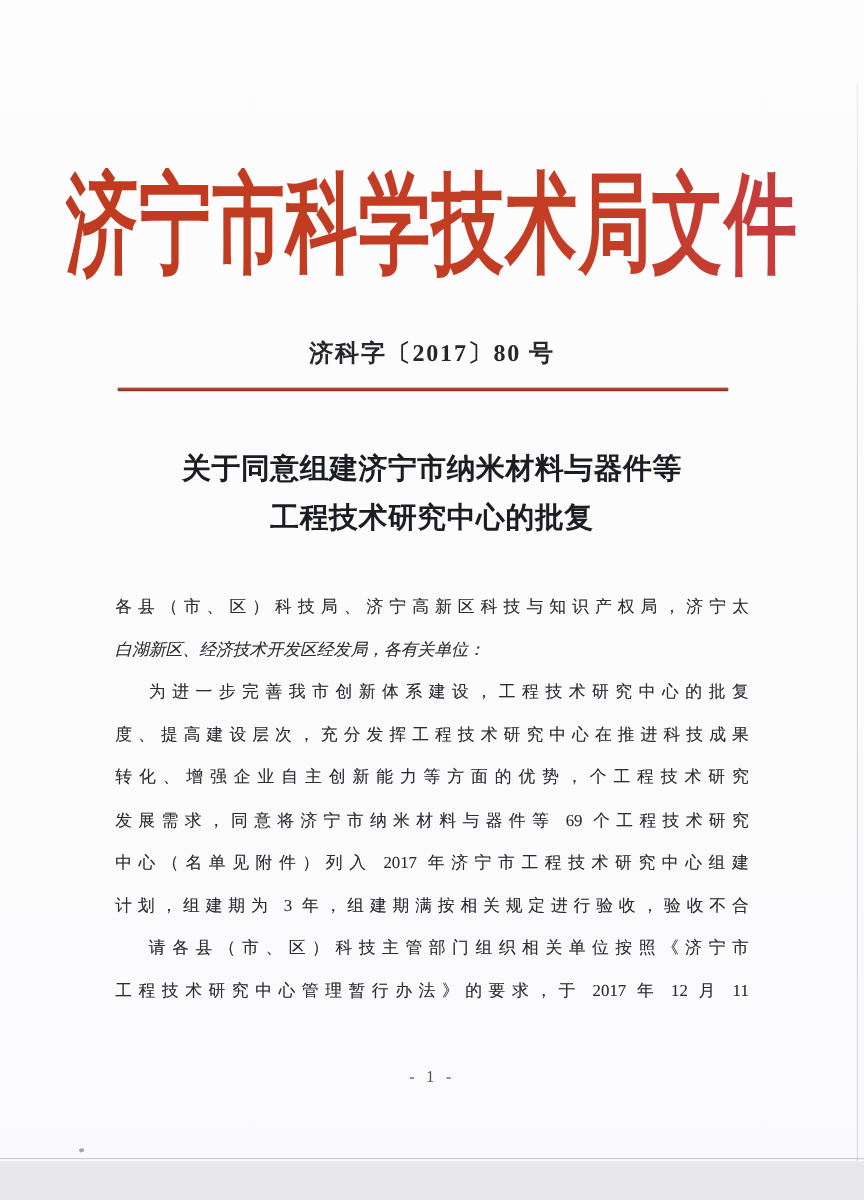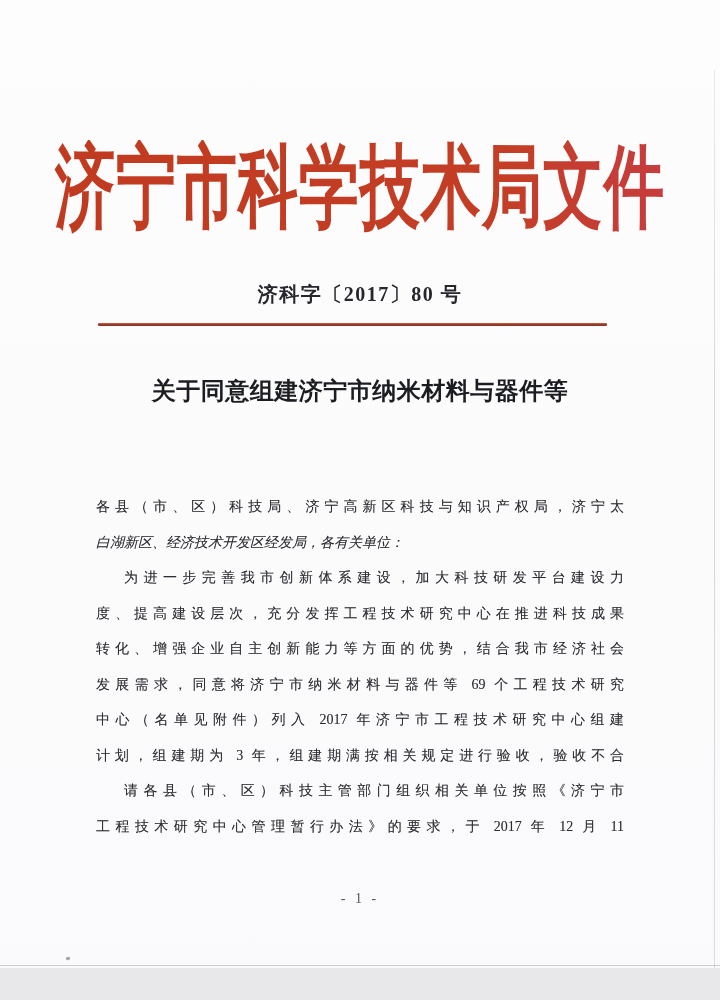--- a/index.html
+++ b/index.html
@@ -158,28 +158,29 @@
 <div class="page">
 
   <div class="header-title">济宁市科学技术局文件</div>
 
   <div class="doc-number">济科字〔2017〕80 号</div>
 
   <div class="red-rule"></div>
 
   <h1 class="doc-title">
     <span class="t-line">关于同意组建济宁市纳米材料与器件等</span>
+    <span class="t-line">工程技术研究中心的批复</span>
   </h1>
 
   <div class="body-text">
     <div class="bl">各县（市、区）科技局、济宁高新区科技与知识产权局，济宁太</div>
     <div class="bl end">白湖新区、经济技术开发区经发局，各有关单位：</div>
-    <div class="bl ind">为进一步完善我市创新体系建设，加大科技研发平台建设力</div>
+    <div class="bl ind">为进一步完善我市创新体系建设，工程技术研究中心的批复</div>
     <div class="bl">度、提高建设层次，充分发挥工程技术研究中心在推进科技成果</div>
-    <div class="bl">转化、增强企业自主创新能力等方面的优势，结合我市经济社会</div>
+    <div class="bl">转化、增强企业自主创新能力等方面的优势，个工程技术研究</div>
     <div class="bl">发展需求，同意将济宁市纳米材料与器件等 69 个工程技术研究</div>
     <div class="bl">中心（名单见附件）列入 2017 年济宁市工程技术研究中心组建</div>
     <div class="bl">计划，组建期为 3 年，组建期满按相关规定进行验收，验收不合</div>
     <div class="bl ind">请各县（市、区）科技主管部门组织相关单位按照《济宁市</div>
     <div class="bl">工程技术研究中心管理暂行办法》的要求，于 2017 年 12 月 11</div>
   </div>
 
   <div class="page-number">- 1 -</div>
 
   <div class="edge-right"></div>

